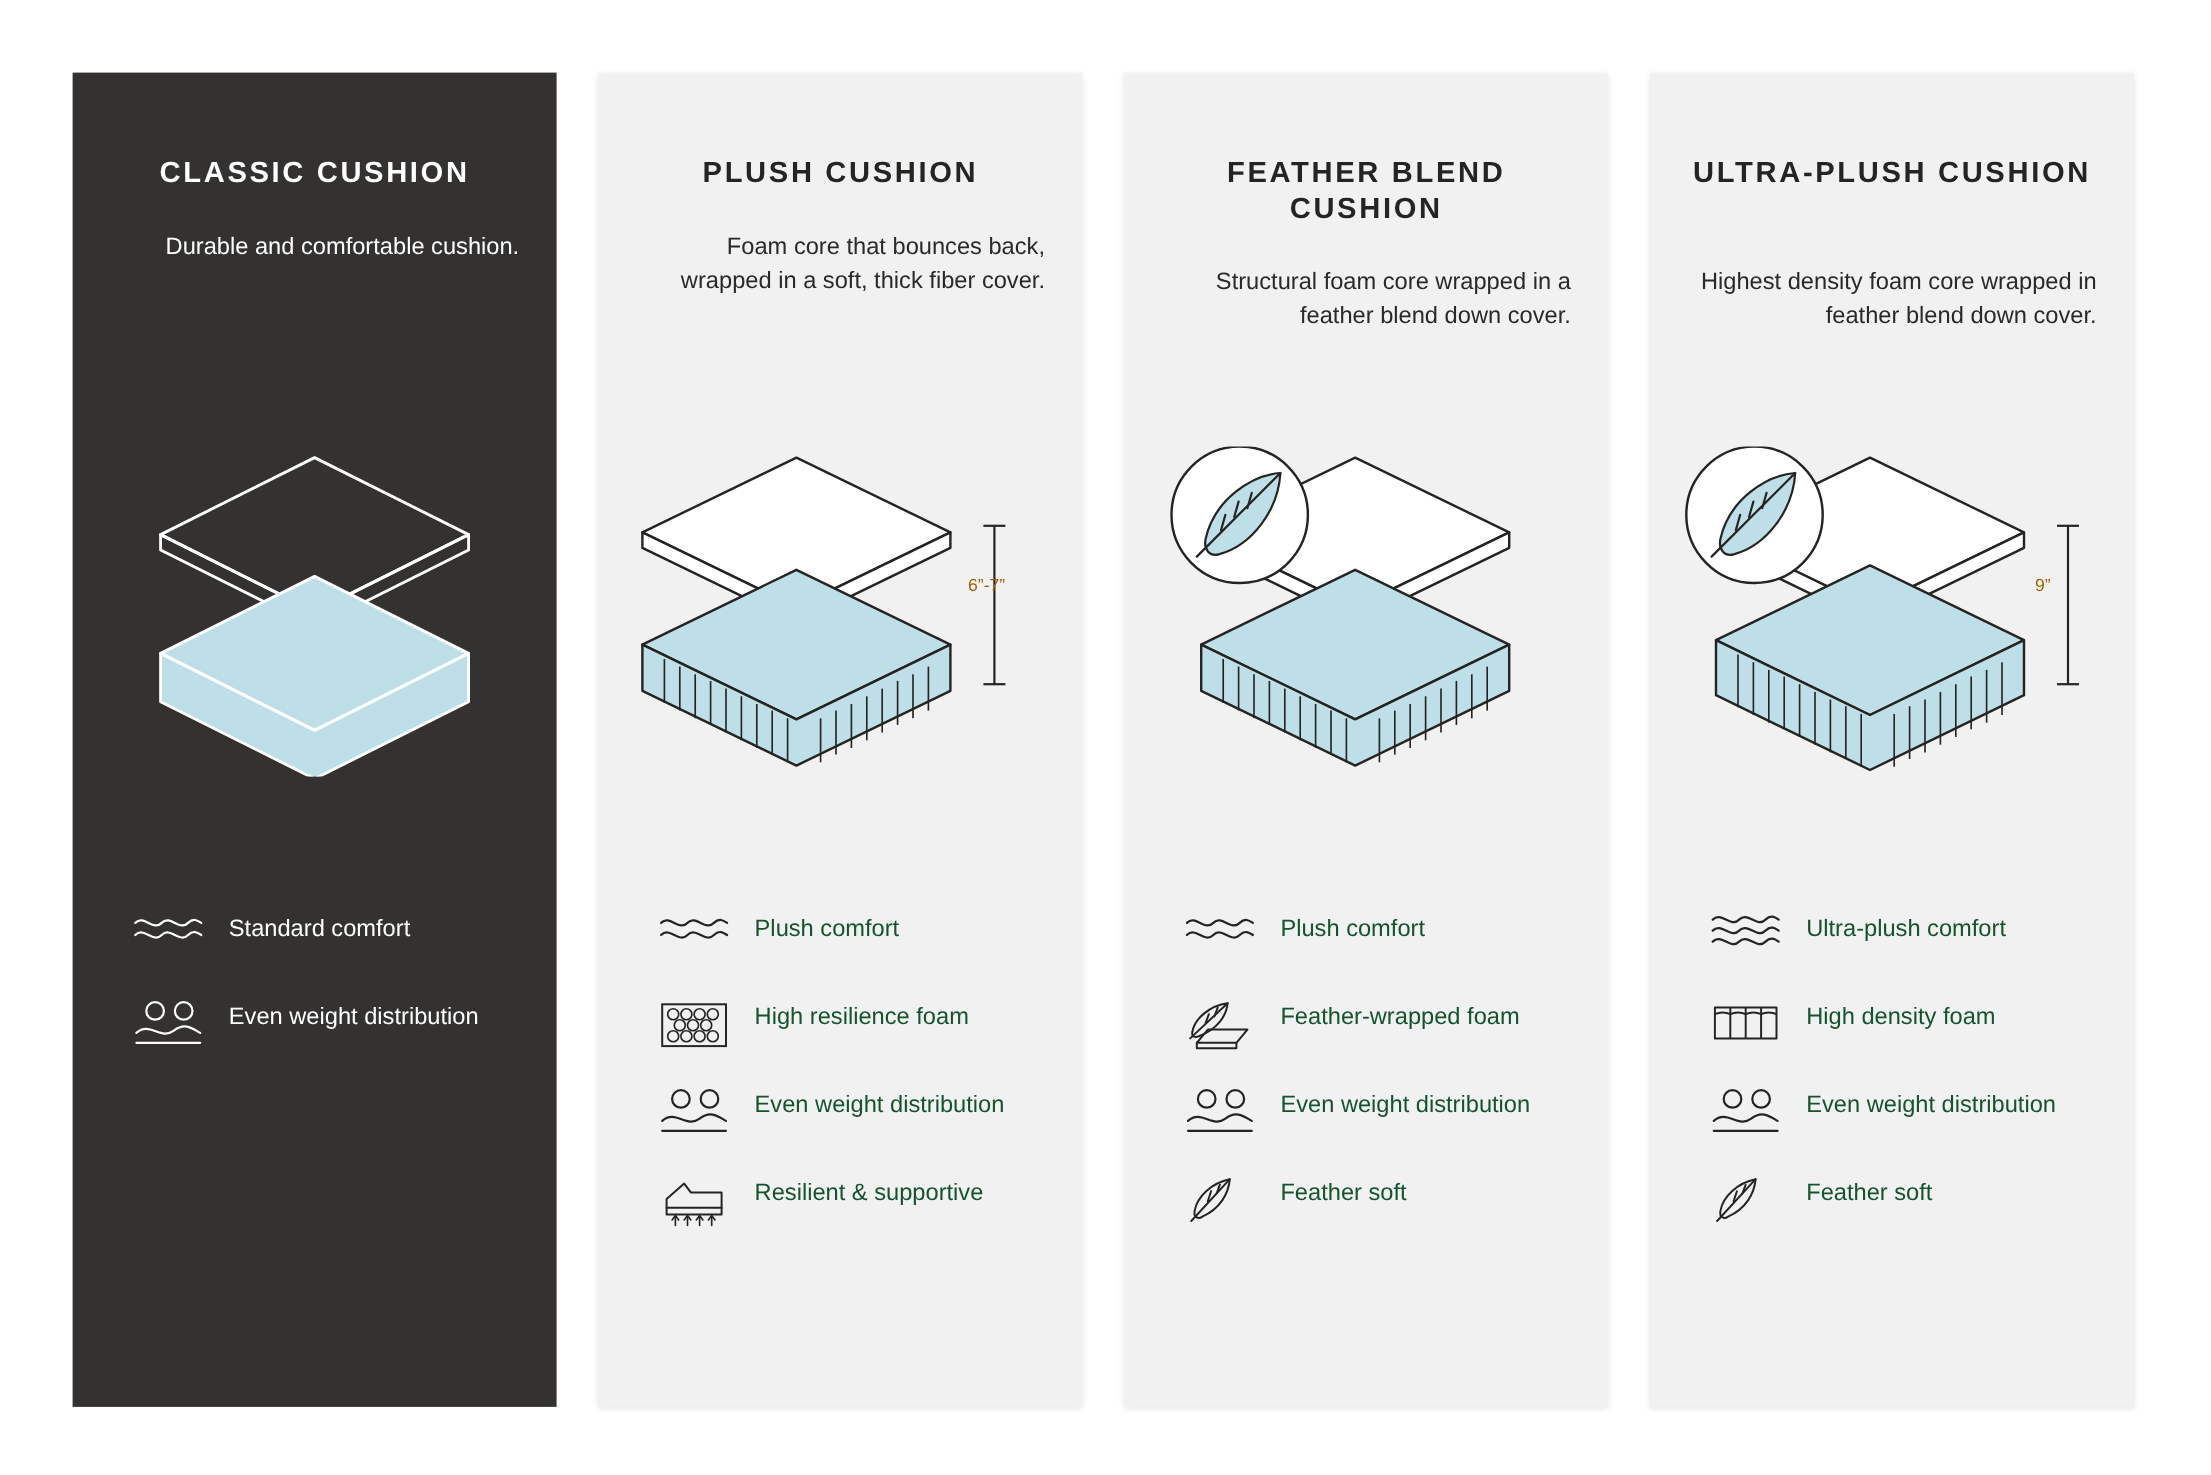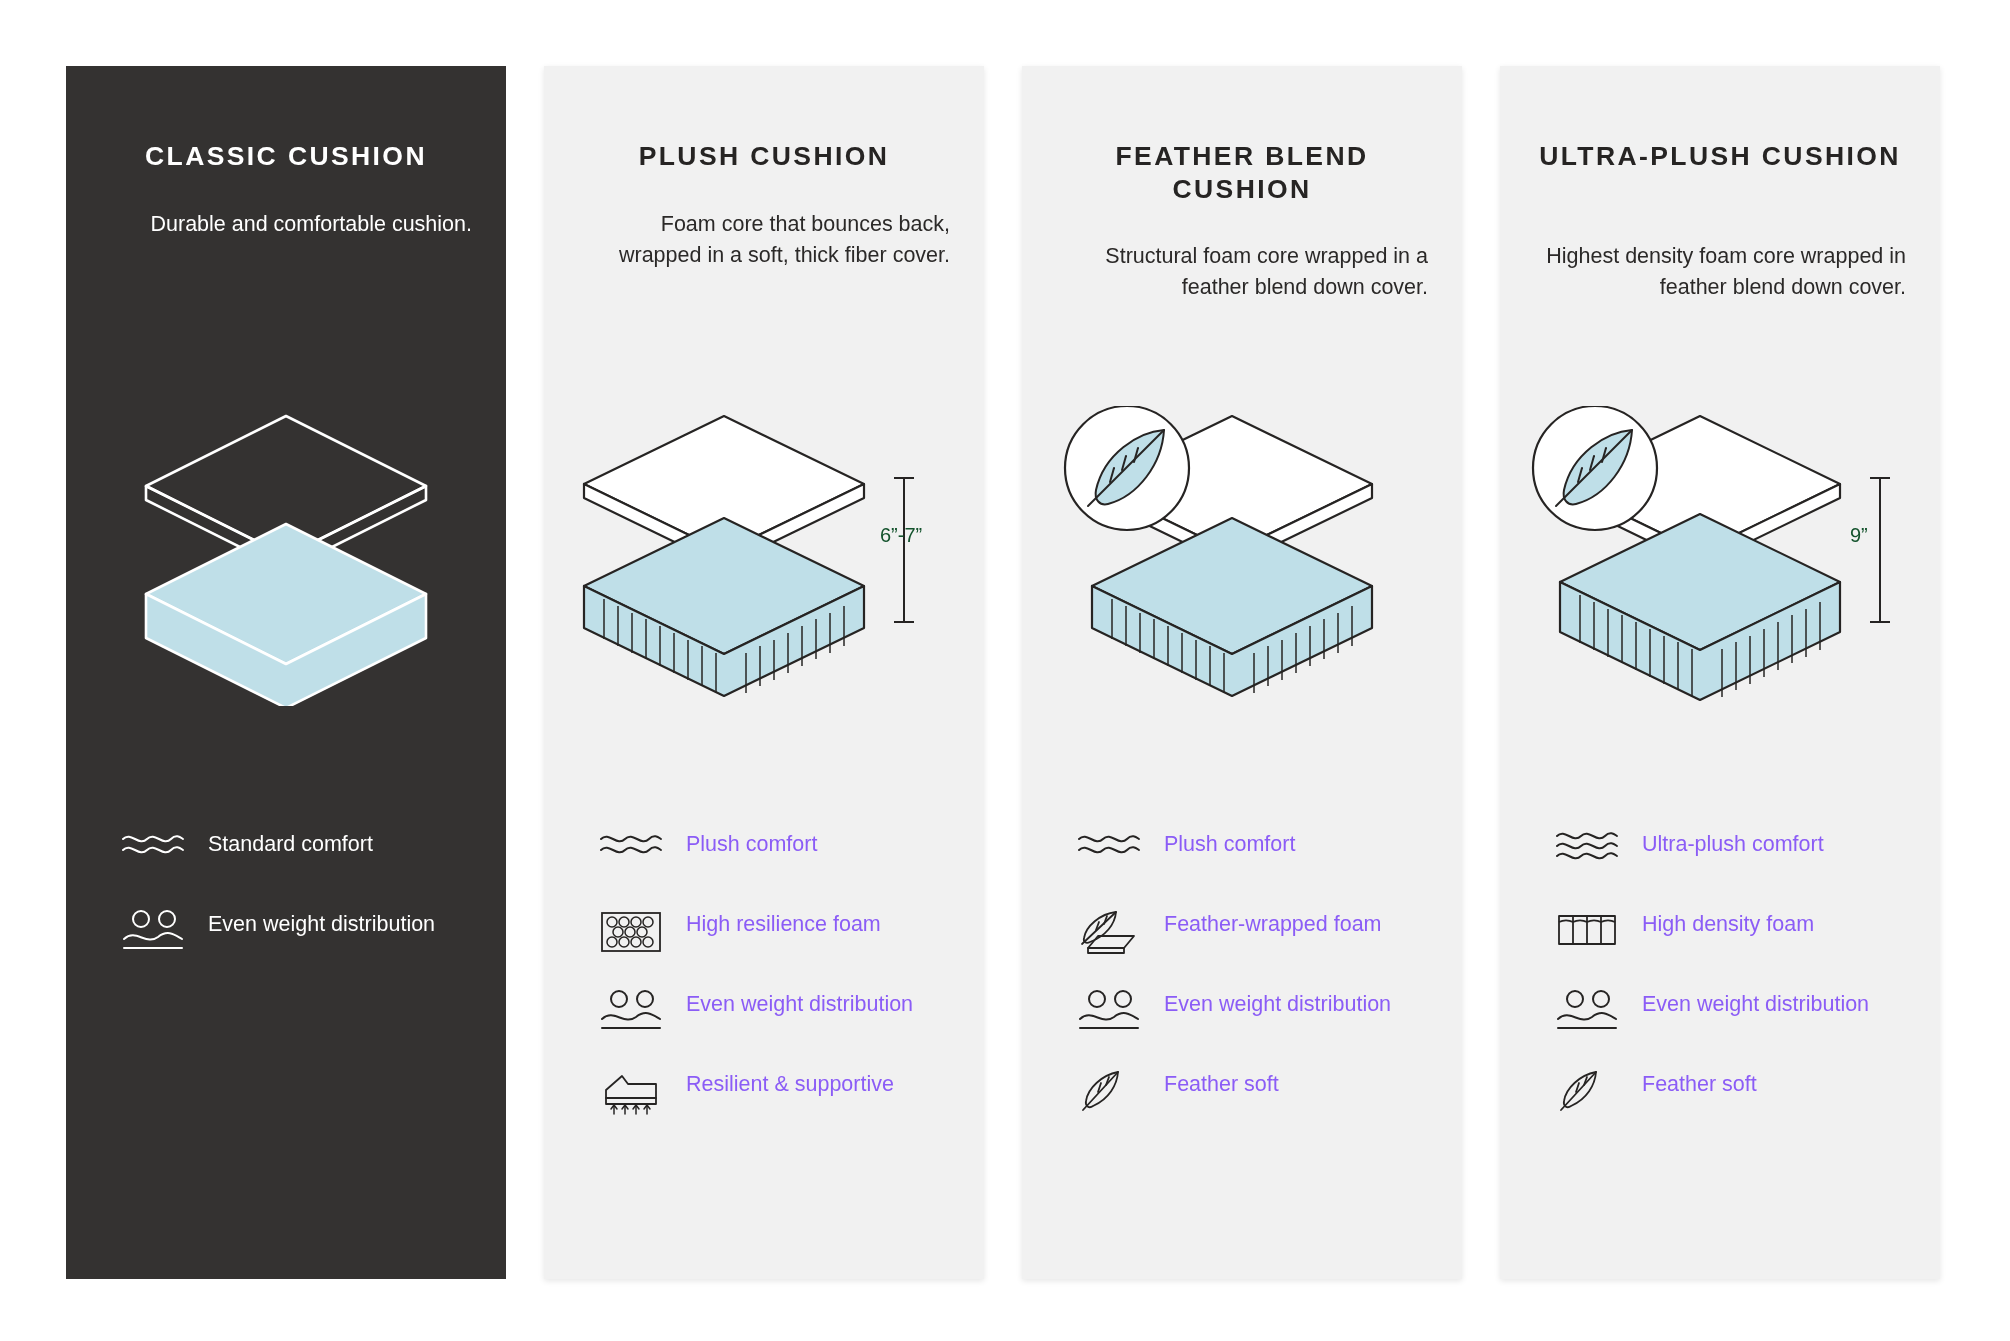--- a/index.html
+++ b/index.html
@@ -95,33 +95,33 @@
     width: 78px;
     flex: 0 0 78px;
     display: flex;
     align-items: center;
     justify-content: flex-start;
     padding-top: 2px;
   }
   .feature .flabel {
     font-size: 21.5px;
     line-height: 1.35;
-    color: #8b5cf6;
+    color: #14532d;
     padding-left: 10px;
     padding-top: 4px;
     max-width: 250px;
   }
   .card.dark .feature .flabel { color: #ffffff; }
 
   .dim {
     position: absolute;
   }
   .dim-label {
-    font-size: 20px;
-    color: #14532d;
+    font-size: 16px;
+    color: #a16207;
   }
 </style>
 </head>
 <body>
 
 <div class="board">
   <div class="cards">
 
     <div class="card dark">
       <div class="card-title">CLASSIC CUSHION</div>

